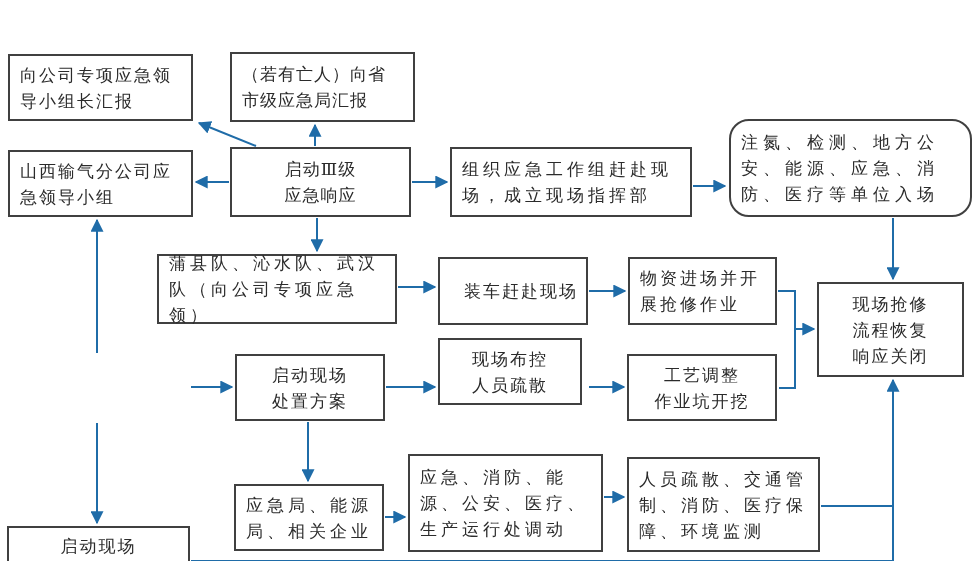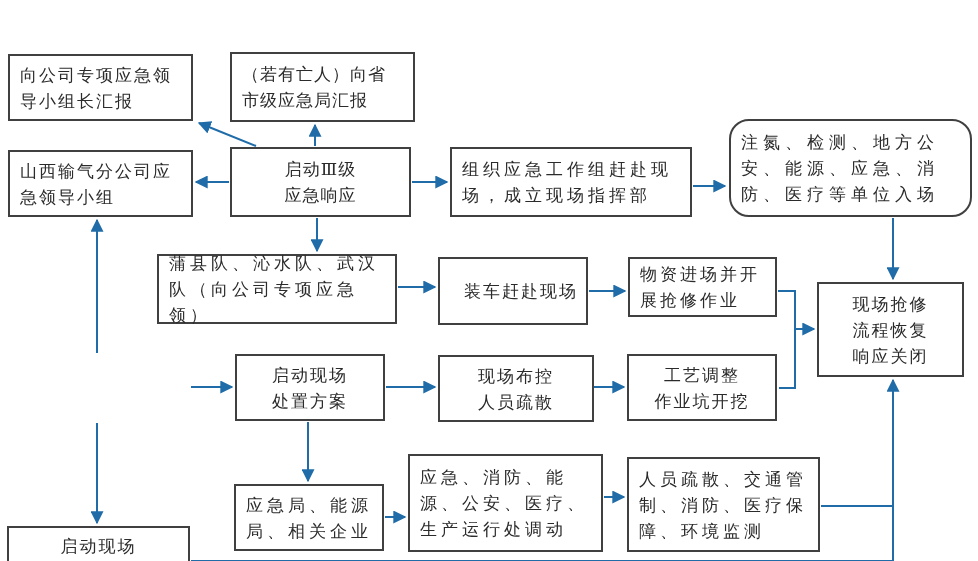--- a/index.html
+++ b/index.html
@@ -30,25 +30,25 @@
   .ls1{letter-spacing:1px}.ls2{letter-spacing:2px}.ls3{letter-spacing:3px}
   .ls4{letter-spacing:4px}.ls5{letter-spacing:5px}
   .n1{left:8px;top:10px;width:185px;height:67px;}
   .n2{left:230px;top:8px;width:185px;height:70px;}
   .n3{left:8px;top:106px;width:185px;height:67px;}
   .n4{left:230px;top:103px;width:181px;height:70px;}
   .n5{left:450px;top:103px;width:242px;height:70px;}
   .n6{left:729px;top:75px;width:243px;height:98px;border-radius:20px;}
   .n7{left:157px;top:210px;width:240px;height:70px;}
   .n8{left:438px;top:213px;width:150px;height:68px;text-align:right;}
-  .n9{left:628px;top:213px;width:149px;height:60px;}
+  .n9{left:628px;top:213px;width:149px;height:68px;}
   .n10{left:817px;top:238px;width:147px;height:95px;}
   .n11{left:5px;top:310px;width:185px;height:68px;}
   .n12{left:235px;top:310px;width:150px;height:67px;}
-  .n13{left:438px;top:311px;width:156px;height:67px;}
+  .n13{left:438px;top:294px;width:144px;height:67px;}
   .n14{left:627px;top:310px;width:150px;height:67px;}
   .n15{left:234px;top:440px;width:150px;height:67px;}
   .n16{left:408px;top:410px;width:195px;height:98px;}
   .n17{left:627px;top:413px;width:193px;height:95px;}
   .n18{left:7px;top:482px;width:183px;height:66px;}
 </style>
 </head>
 <body>
 
 <div class="stage">

